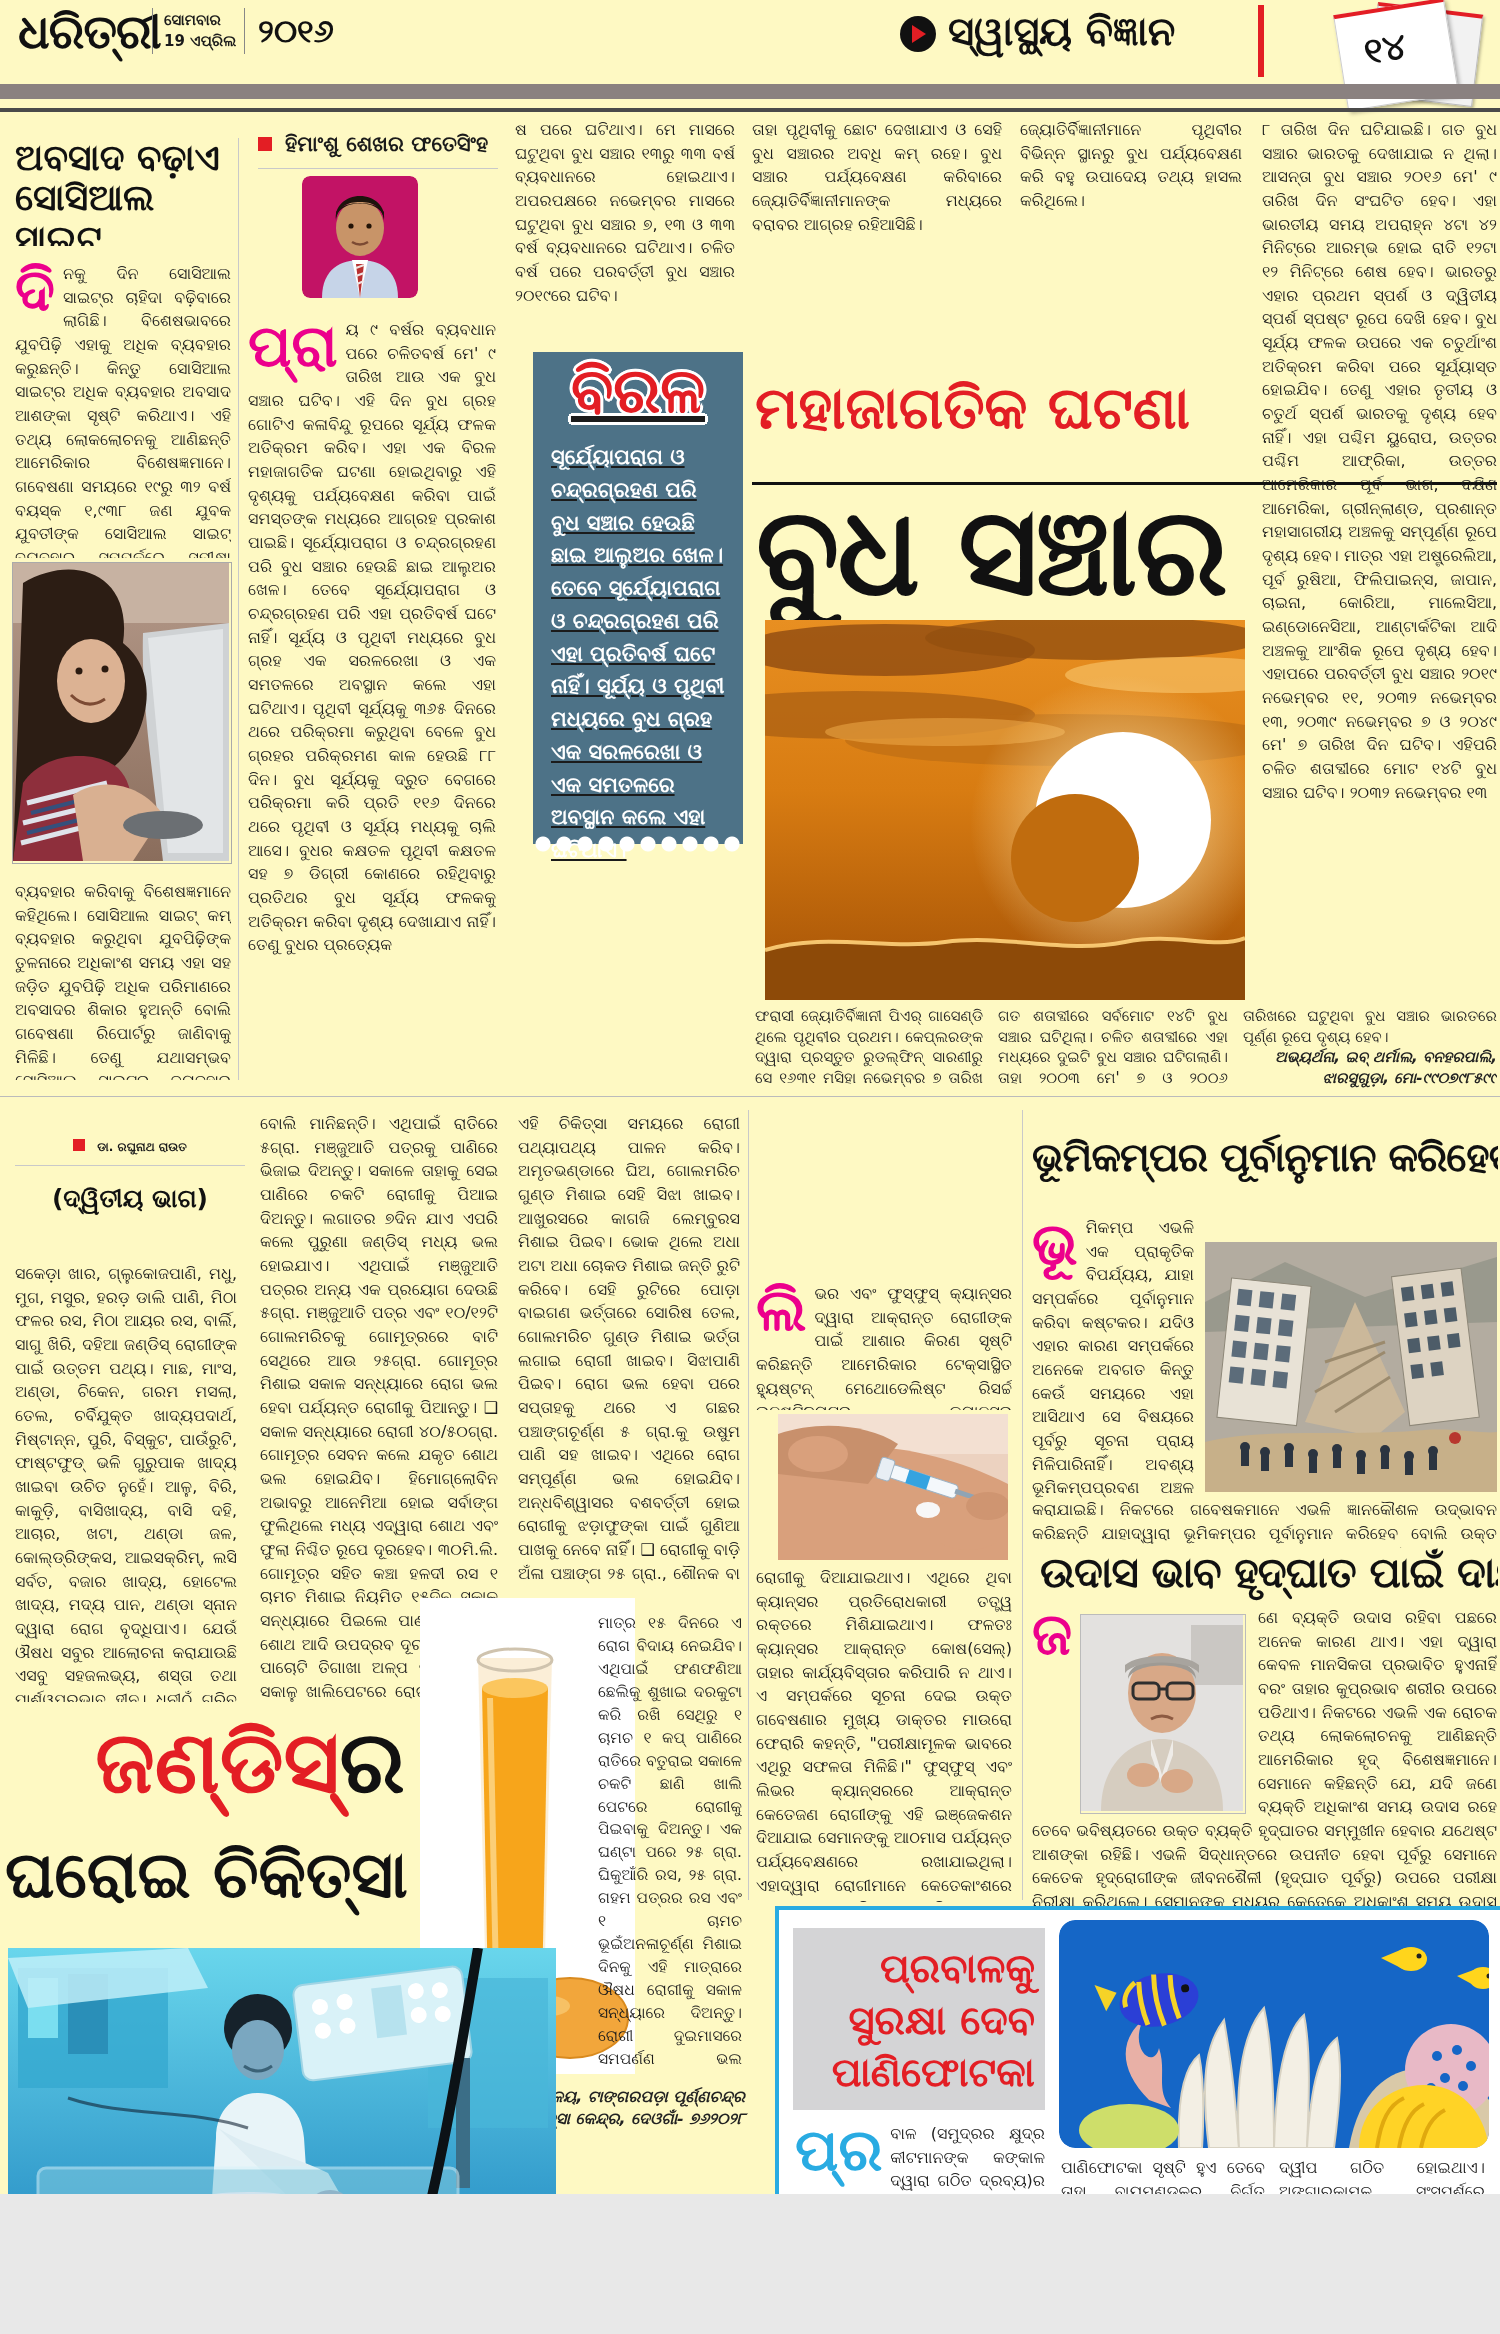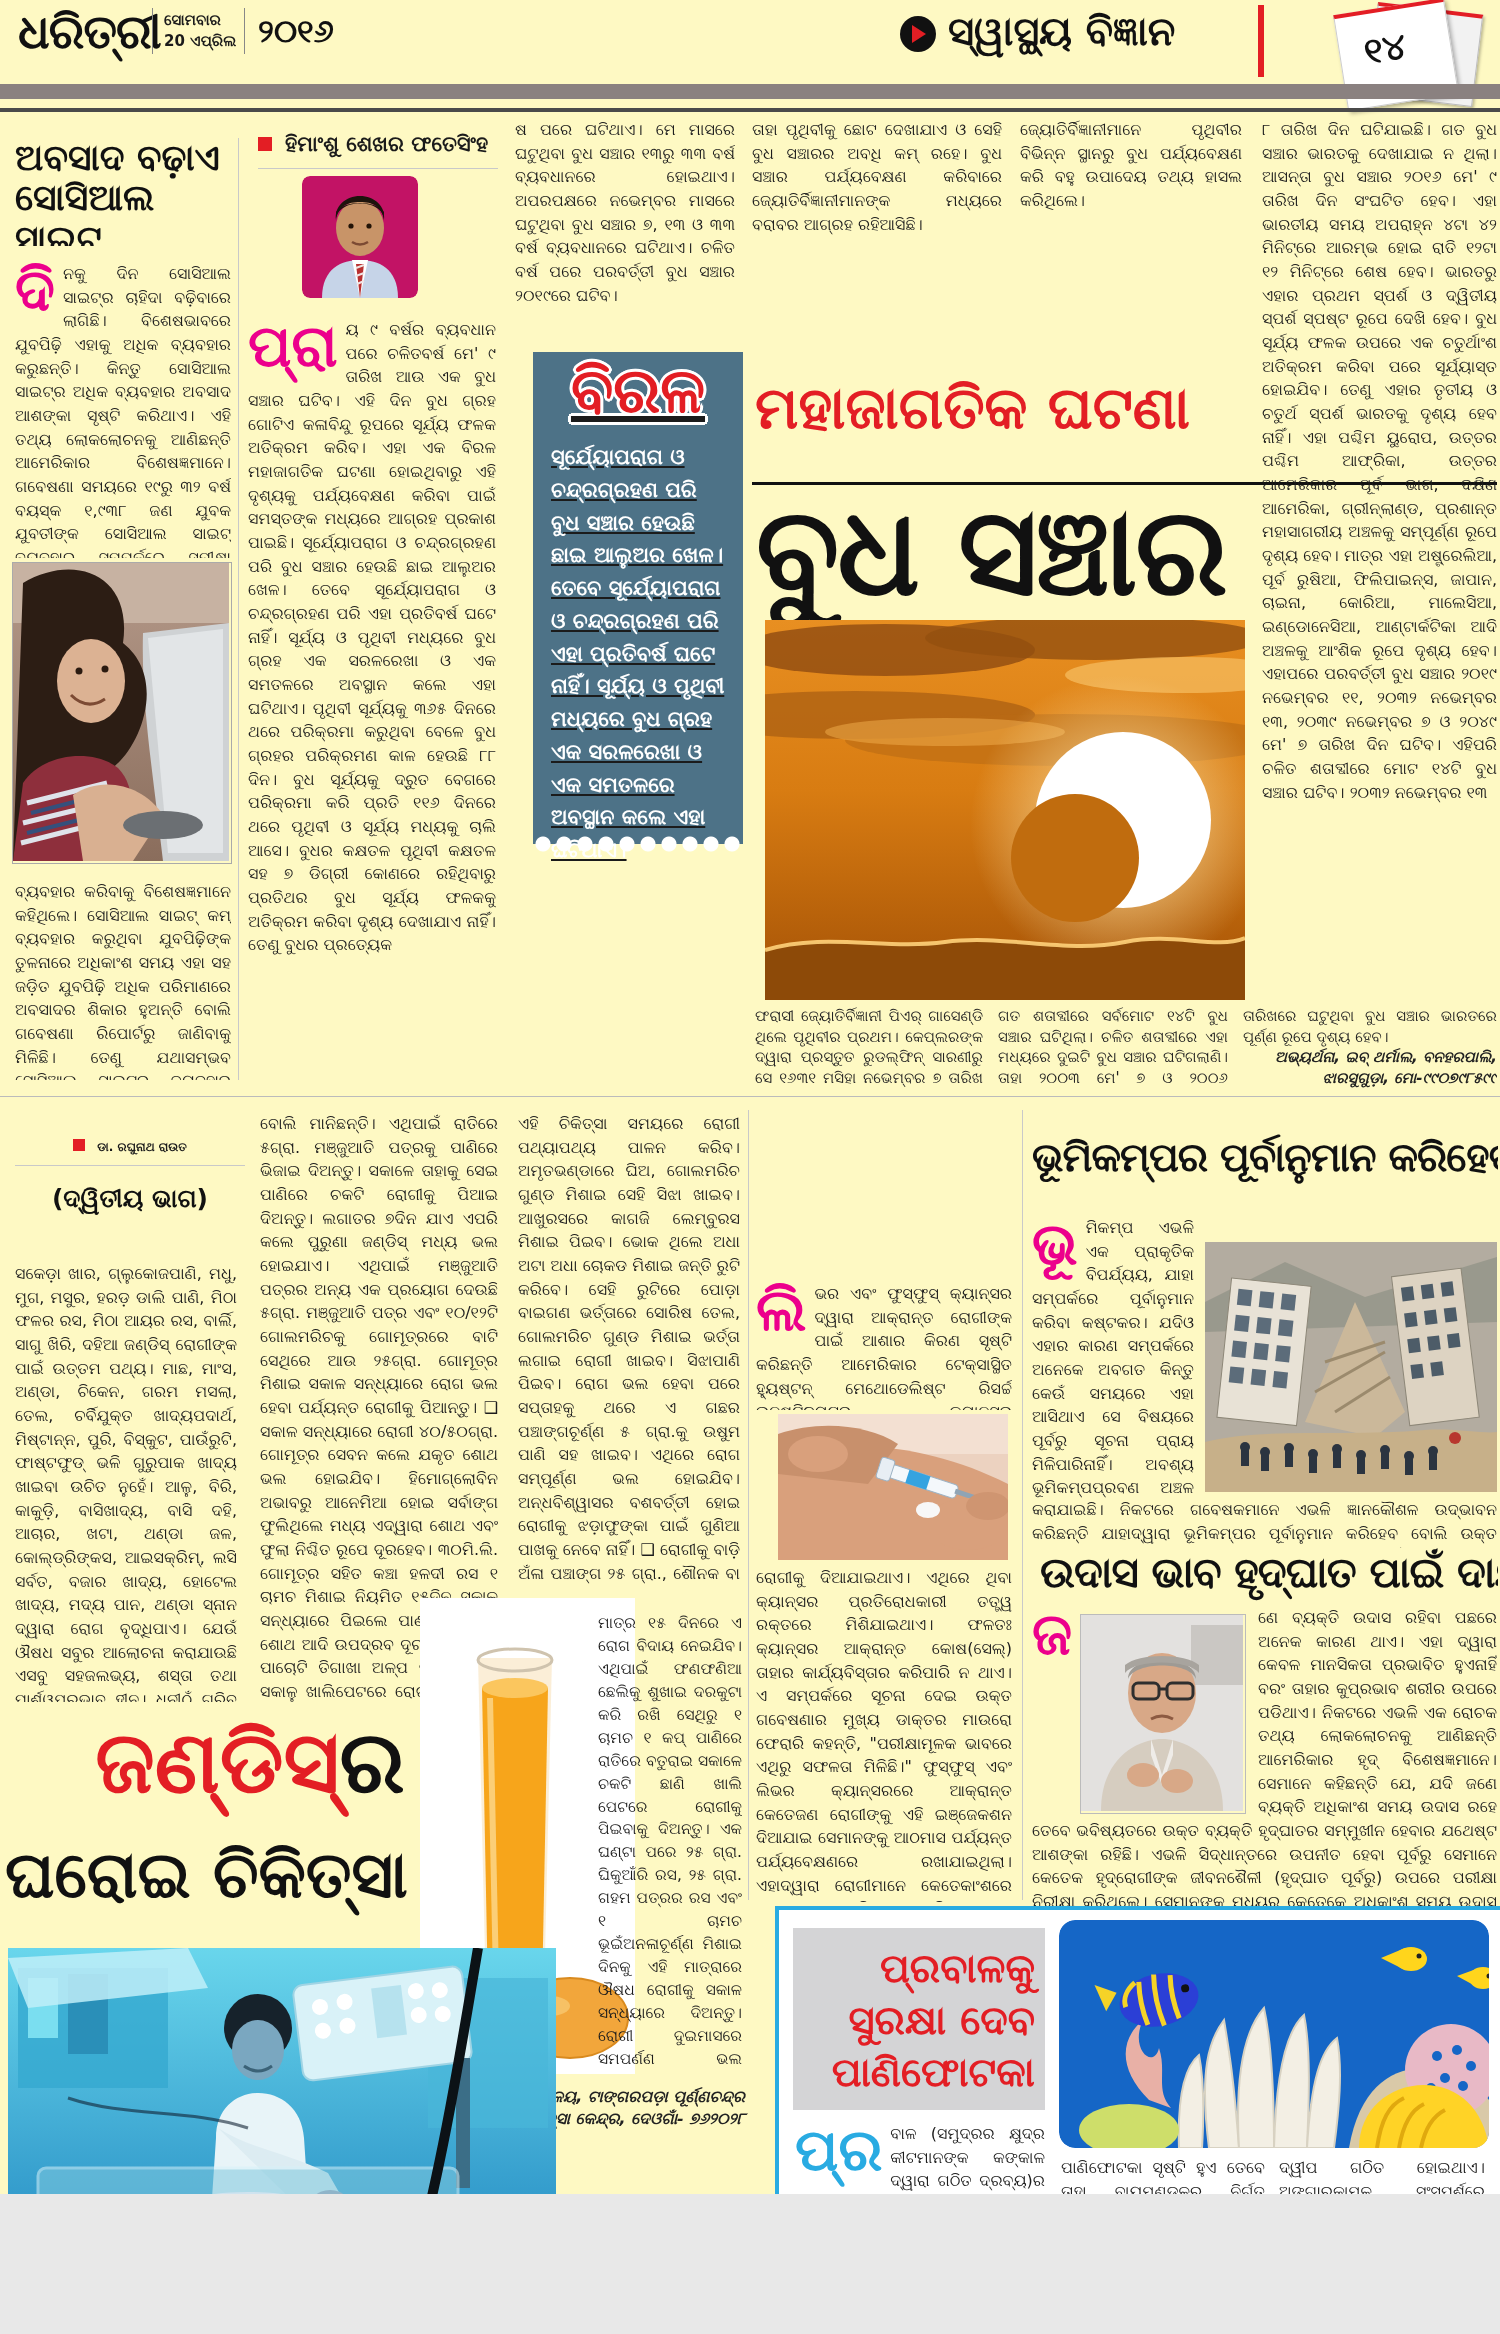--- a/index.html
+++ b/index.html
@@ -24,21 +24,21 @@
 </style>
 </head>
 <body>
 
 <div class="page">
 
   <div class="abs hl" style="left:18px;top:4px;font-size:47px;letter-spacing:-1px;">ଧରିତ୍ରୀ</div>
   <div class="abs" style="left:152px;top:8px;width:1px;height:46px;background:#888;"></div>
   <div class="abs" style="left:164px;top:10px;font-size:15px;line-height:1.4;font-weight:bold;">
     <div>ସୋମବାର</div>
-    <div>20 ଏପ୍ରିଲ</div>
+    <div>19 ଏପ୍ରିଲ</div>
   </div>
   <div class="abs" style="left:244px;top:8px;width:1px;height:46px;background:#888;"></div>
   <div class="abs hl" style="left:258px;top:12px;font-size:32px;">୨୦୧୬</div>
 
   <div class="abs" style="left:900px;top:16px;width:36px;height:36px;border-radius:50%;background:#111;">
     <div style="width:0;height:0;border-top:9px solid transparent;border-bottom:9px solid transparent;border-left:14px solid #e31e24;margin:9px 0 0 12px;"></div>
   </div>
   <div class="abs hl" style="left:948px;top:8px;font-size:40px;">ସ୍ୱାସ୍ଥ୍ୟ ବିଜ୍ଞାନ</div>
   <div class="abs" style="left:1258px;top:5px;width:6px;height:72px;background:#e31e24;"></div>
 

